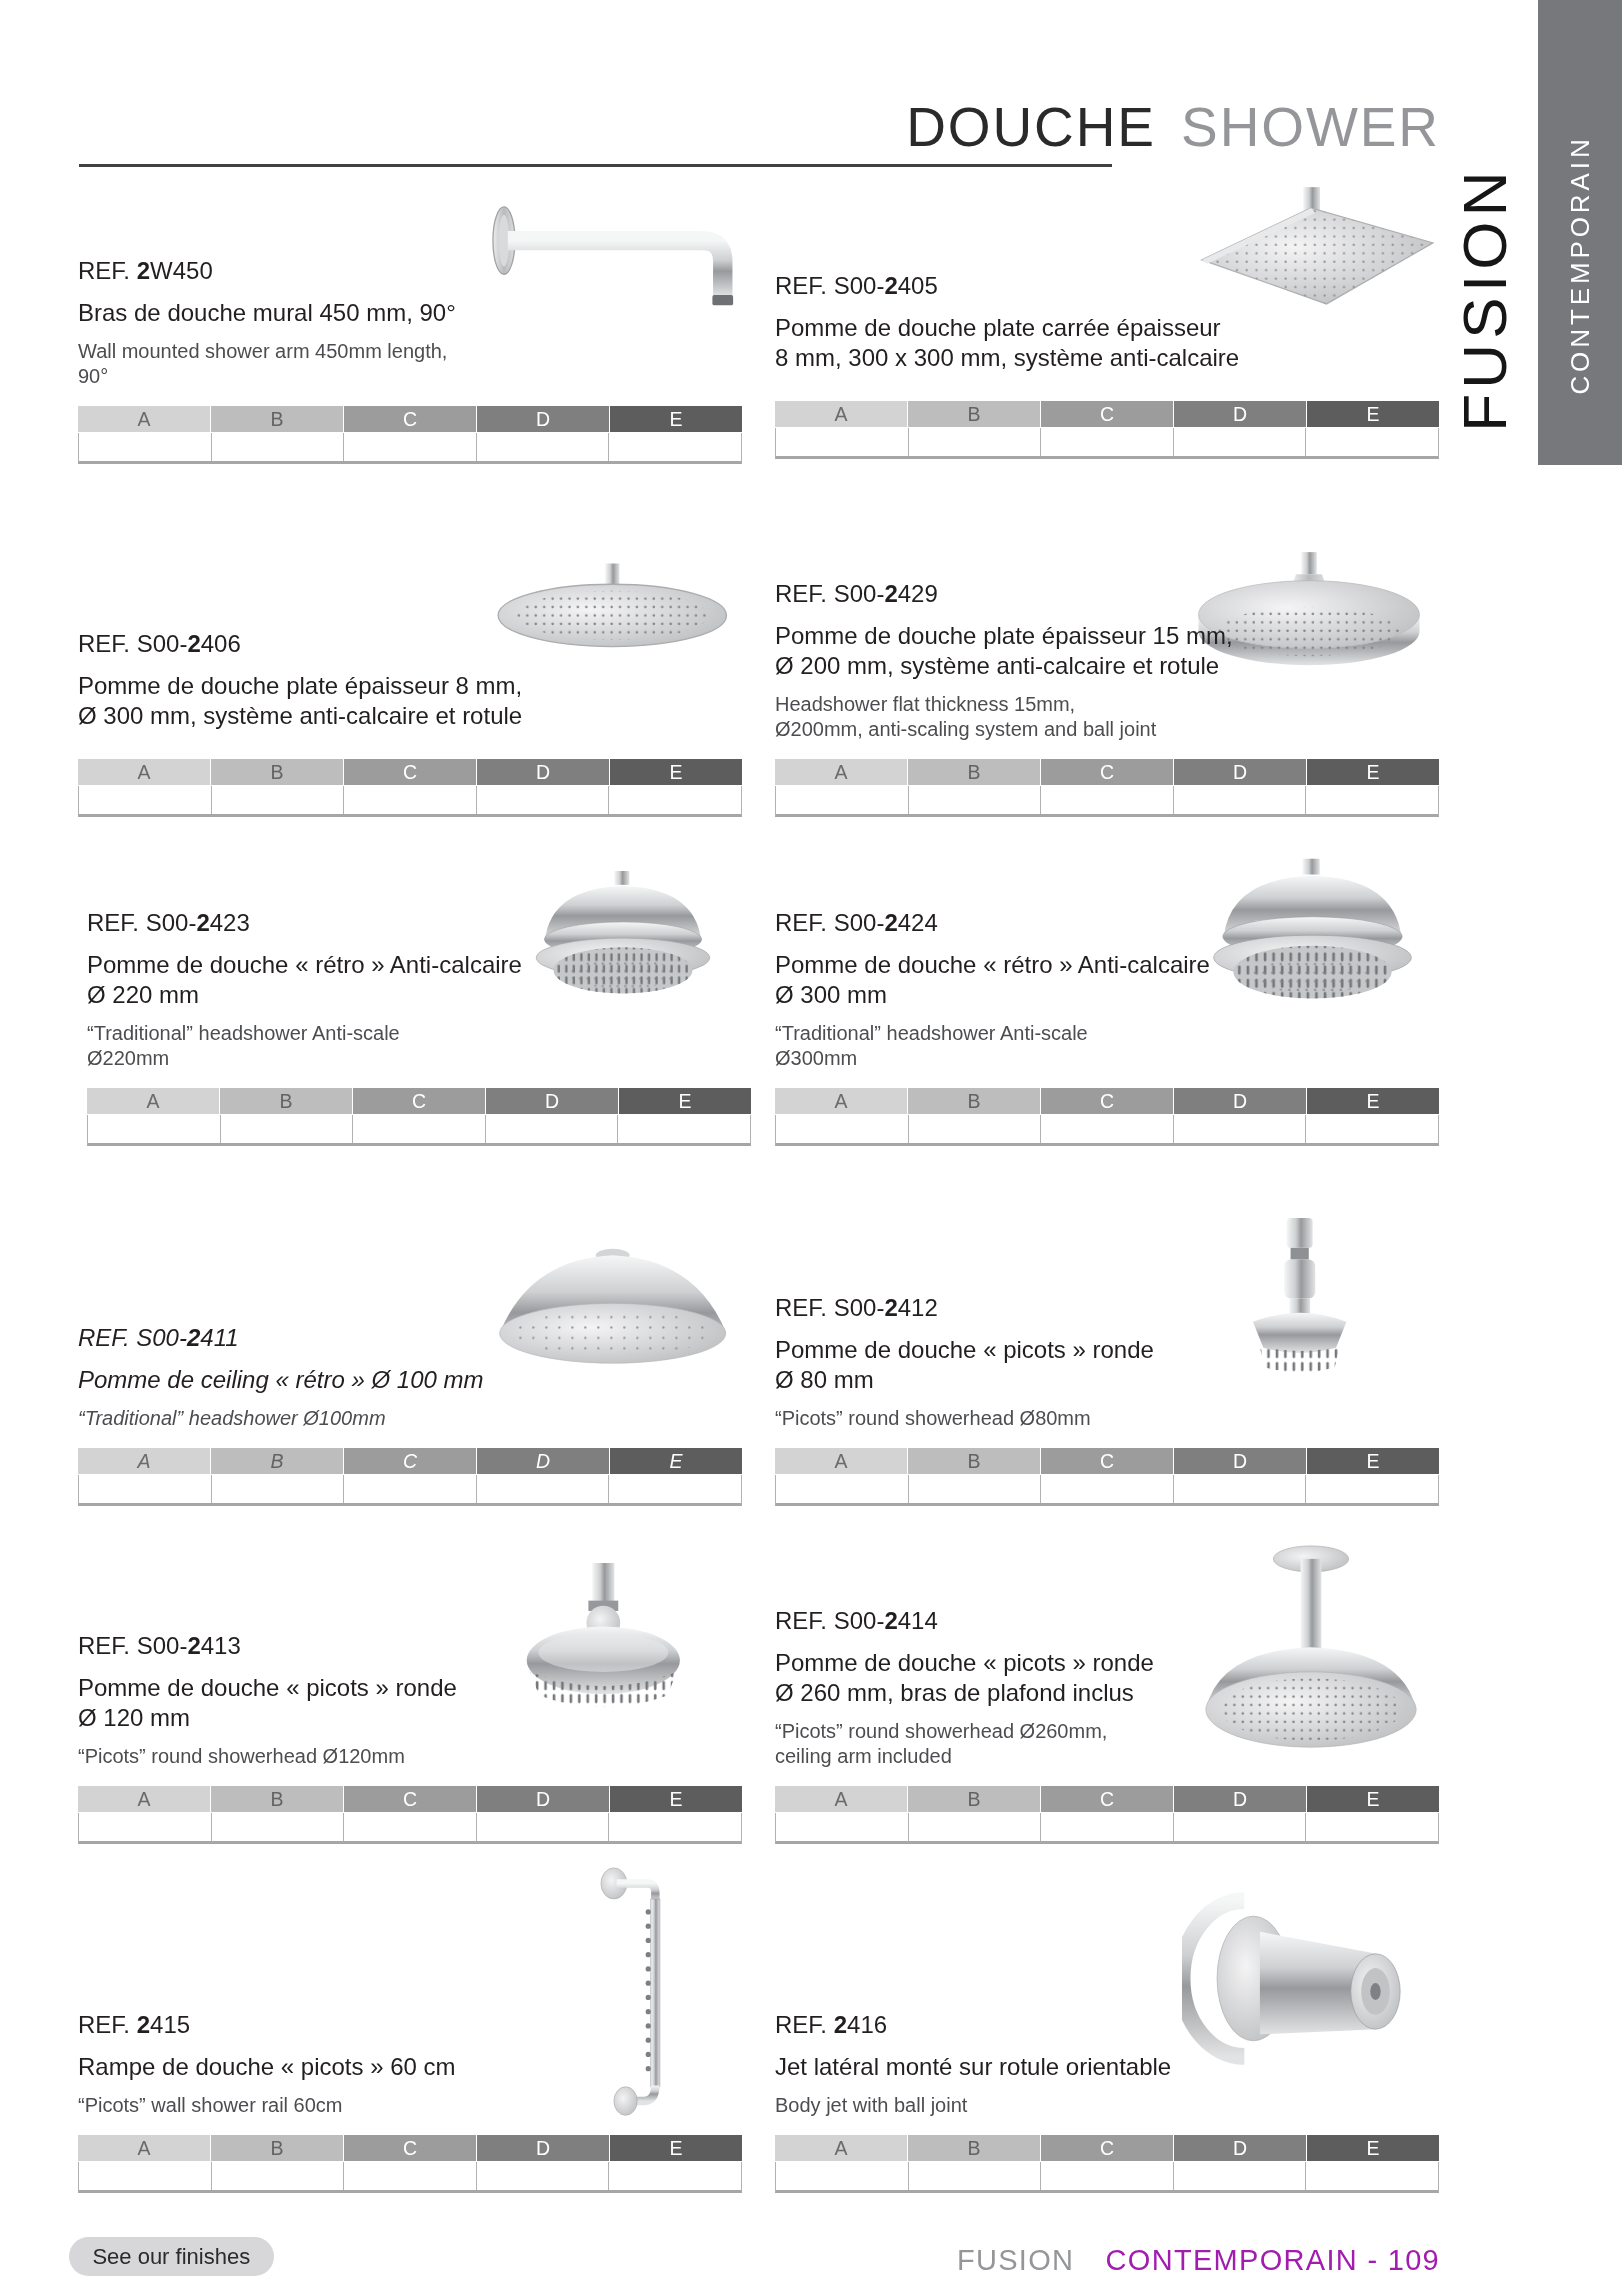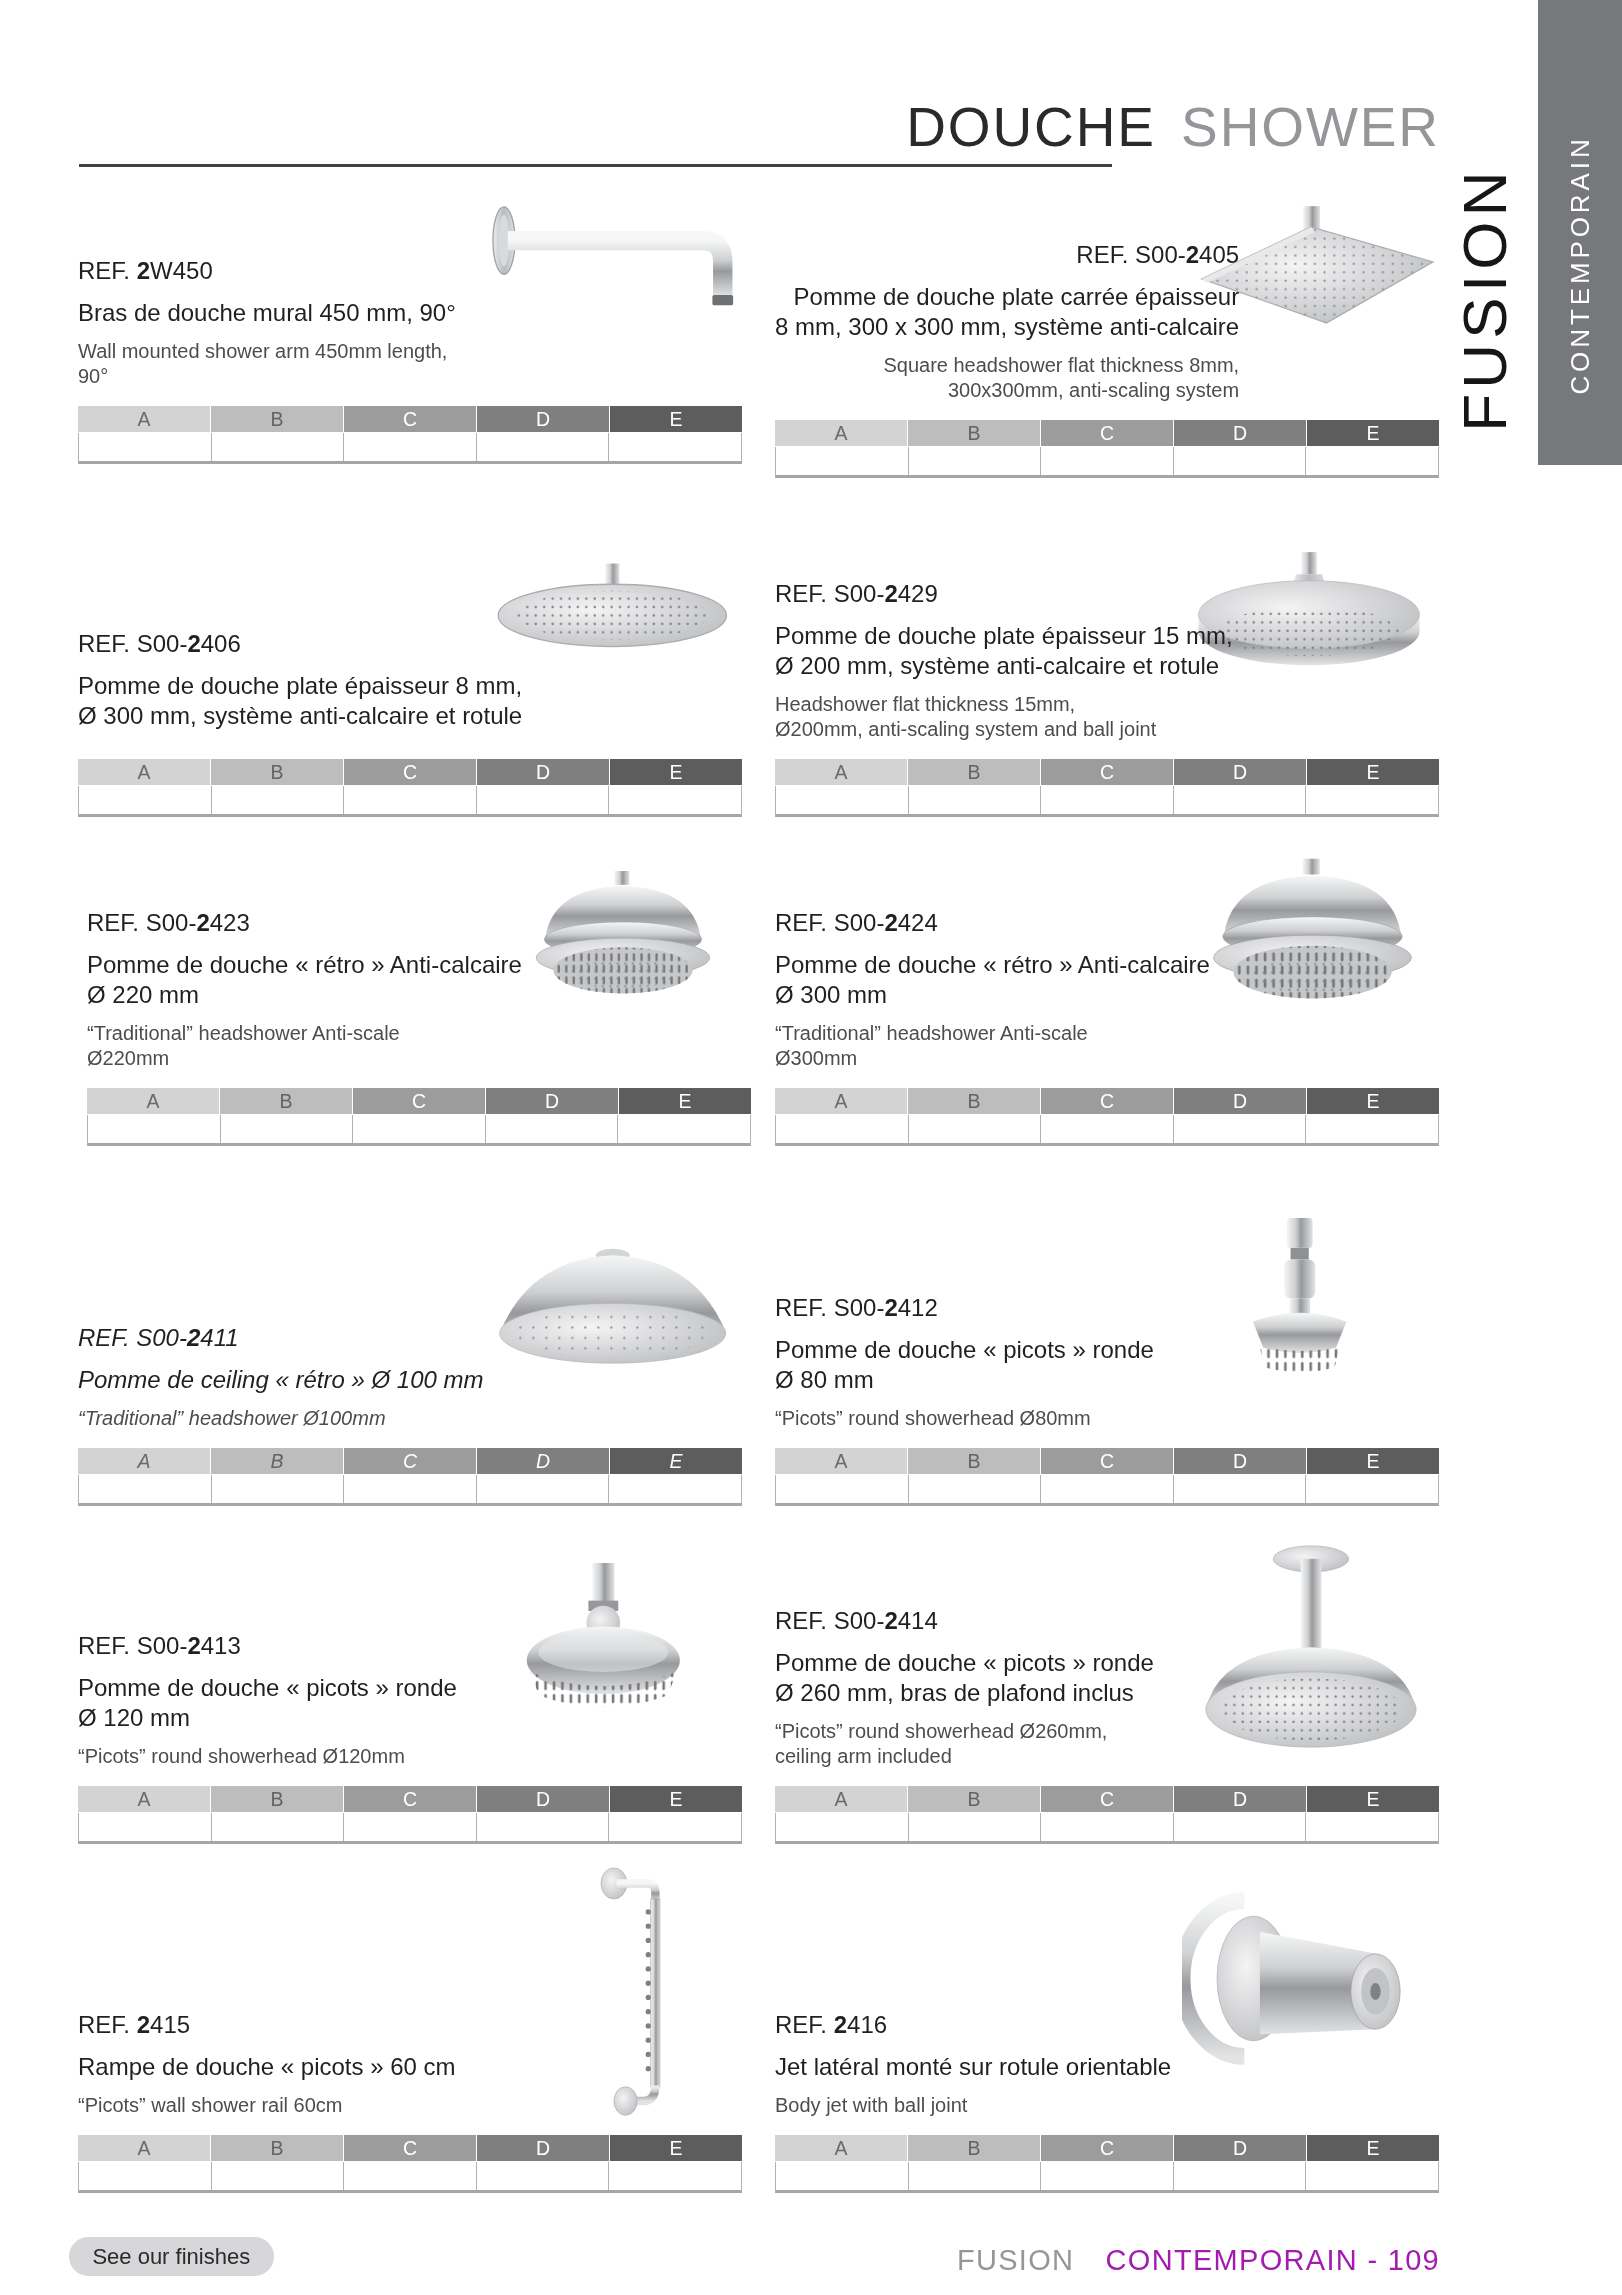--- a/index.html
+++ b/index.html
@@ -130,35 +130,33 @@
         </div>
       <div class="tbody">
           <div class="td"></div>
           <div class="td"></div>
           <div class="td"></div>
           <div class="td"></div>
           <div class="td"></div>
         </div>
     </div>
   </article>
-    <article class="card" style="left: 775px; top: 111px; text-align: right;">
+    <article class="card" style="left: 775px; top: 92px;">
     <div class="photo" style="left: 401px; top: 91px; width: 266px; height: 127px;">
         <svg viewBox="0 0 410 195" preserveAspectRatio="xMidYMid meet">
  <rect x="196" y="6" width="26" height="36" fill="url(#ghv)"></rect>
  <polygon points="40,118 208,38 396,92 232,186" fill="url(#gface)" stroke="#aeb0b2" stroke-width="2"></polygon>
  <polygon points="40,118 208,38 396,92 232,186" fill="url(#pdots)" opacity="0.9"></polygon>
  <polygon points="40,118 208,38 214,46 48,124" fill="#e8e9ea"></polygon>
 </svg>
       </div>
     <div class="tblock">
       <p class="ref"><span class="rl">REF. </span><span class="rp">S00-</span><b class="rb">2</b><span class="rr">405</span></p>
       <p class="fr">Pomme de douche plate carrée épaisseur
 8 mm, 300 x 300 mm, système anti-calcaire</p>
-      <p class="en">Square headshower flat thickness 8mm,
-300x300mm, anti-scaling system</p>
     </div>
     <div class="ftable">
       <div class="thead">
           <span class="th" style="background: rgb(211, 211, 211); color: rgb(107, 107, 107);">A</span>
           <span class="th" style="background: rgb(189, 189, 189); color: rgb(99, 99, 99);">B</span>
           <span class="th" style="background: rgb(156, 156, 156); color: rgb(255, 255, 255);">C</span>
           <span class="th" style="background: rgb(127, 127, 127); color: rgb(255, 255, 255);">D</span>
           <span class="th" style="background: rgb(93, 93, 93); color: rgb(255, 255, 255);">E</span>
         </div>
       <div class="tbody">

